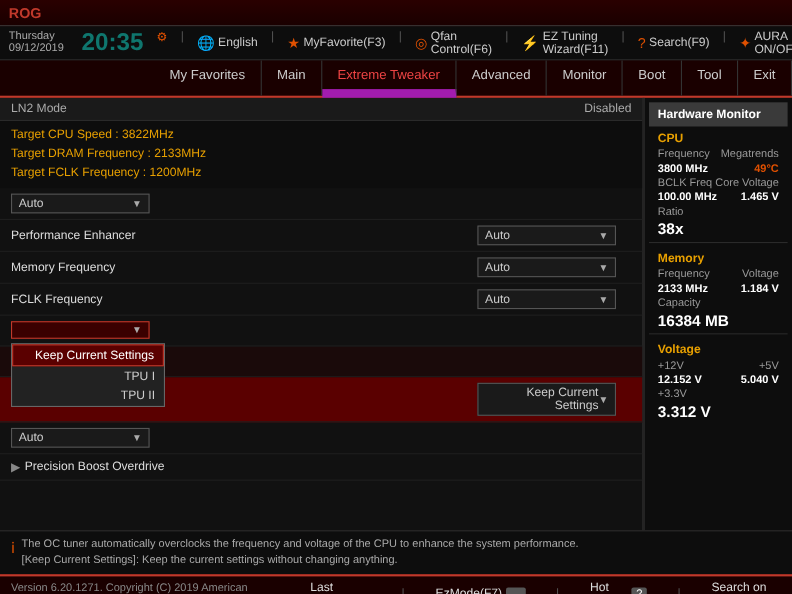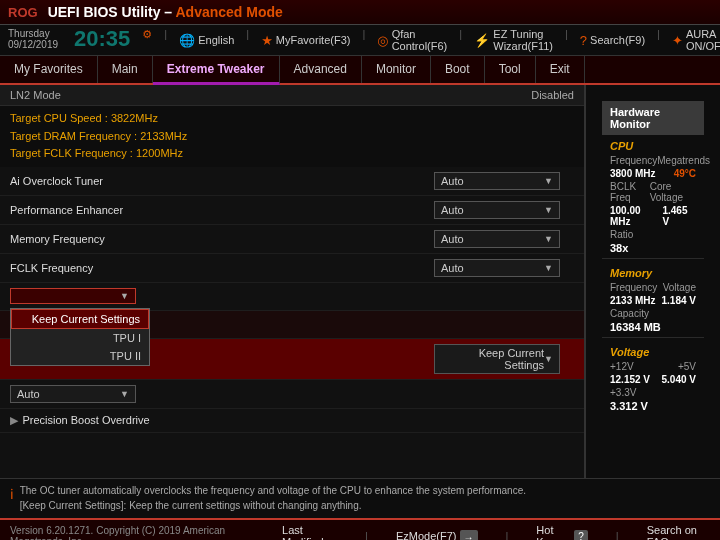--- a/index.html
+++ b/index.html
@@ -63,34 +63,35 @@
       font-size: 11px;
     }
     .top-btn .icon { color: #e05000; font-size: 13px; }
 
     
     #nav-tabs {
       background: #1a0000;
       display: flex;
       align-items: stretch;
       border-bottom: 2px solid #c0392b;
+      justify-content: flex-end;
     }
     .nav-tab {
       padding: 6px 14px;
       color: #ccc;
       cursor: pointer;
       font-size: 12px;
       white-space: nowrap;
       border-right: 1px solid #333;
     }
     .nav-tab.active {
-      color: #f0abfc;
-      border-bottom: 3px solid #a21caf;
+      color: #ef4444;
+      border-bottom: 8px solid #a21caf;
       margin-bottom: -2px;
-      font-weight: bold;
+      font-weight: normal;
     }
 
     
     #main-content {
       display: flex;
       height: calc(540px - 95px - 52px);
     }
 
     
     #left-panel {
@@ -177,55 +178,54 @@
 
     
     .cpb-container {
       position: relative;
     }
 
     
     #right-panel {
       width: 135px;
       background: #0d0d0d;
-      padding: 16px;
+      padding: 4px;
       border-left: 1px solid #333;
       overflow: hidden;
     }
     #right-panel .hw-title {
       background: #3a3a3a;
       color: #fff;
       font-size: 11px;
       padding: 5px 8px;
       font-weight: bold;
     }
     .hw-section-title {
       color: #e8a000;
       font-size: 11px;
       font-weight: bold;
       padding: 5px 8px 2px 8px;
-      font-style: italic;
     }
     .hw-row {
       display: flex;
       justify-content: space-between;
       padding: 1px 8px;
     }
     .hw-label {
       color: #999;
       font-size: 10px;
     }
     .hw-value {
       color: #fff;
       font-size: 10px;
       font-weight: bold;
     }
     .hw-big-value {
       color: #fff;
-      font-size: 11px;
+      font-size: 14px;
       font-weight: bold;
       padding: 1px 8px;
     }
     .hw-divider {
       border-top: 1px solid #2a2a2a;
       margin: 3px 0;
     }
 
     
     #info-bottom {
@@ -296,23 +296,20 @@
       color: #ddd;
       font-size: 11px;
     }
     .precision-row .arrow { color: #888; margin-right: 4px; }
   </style>
 </head>
 <body>
 
 <div id="title-bar">
   <span class="rog-logo">ROG</span>
-  <span class="title">
-    UEFI BIOS Utility – <span>Advanced Mode</span>
-  </span>
 </div>
 
 <div id="info-bar">
   <div style="display:flex;flex-direction:column;margin-right:4px;">
     <span class="date-label">Thursday</span>
     <span style="font-size:10px;color:#aaa;">09/12/2019</span>
   </div>
   <div class="datetime">20:35</div>
   <span class="gear-icon">⚙</span>
   <span class="separator">|</span>
@@ -367,21 +364,20 @@
       <span>Disabled</span>
     </div>
 
     <div class="target-info">
       <div>Target CPU Speed : 3822MHz</div>
       <div>Target DRAM Frequency : 2133MHz</div>
       <div>Target FCLK Frequency : 1200MHz</div>
     </div>
 
     <div class="settings-row">
-      <span class="row-label">Ai Overclock Tuner</span>
       <div class="row-value">
         <div class="dropdown">
           <span>Auto</span>
           <span class="arrow">▼</span>
         </div>
       </div>
     </div>
 
     <div class="settings-row">
       <span class="row-label">Performance Enhancer</span>

